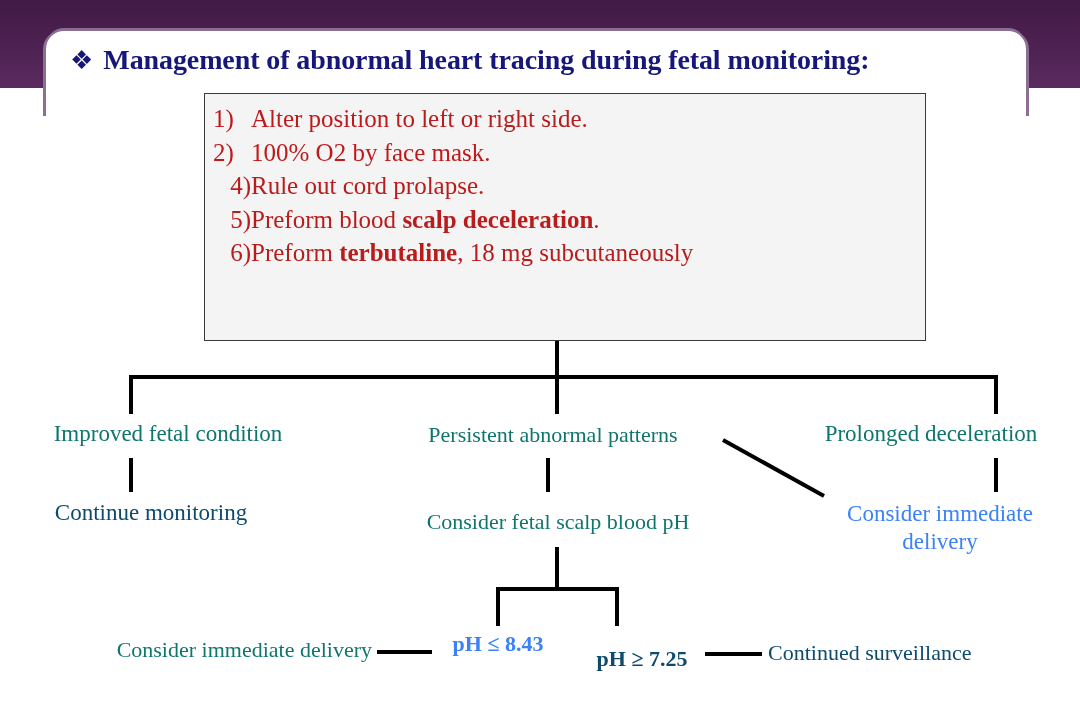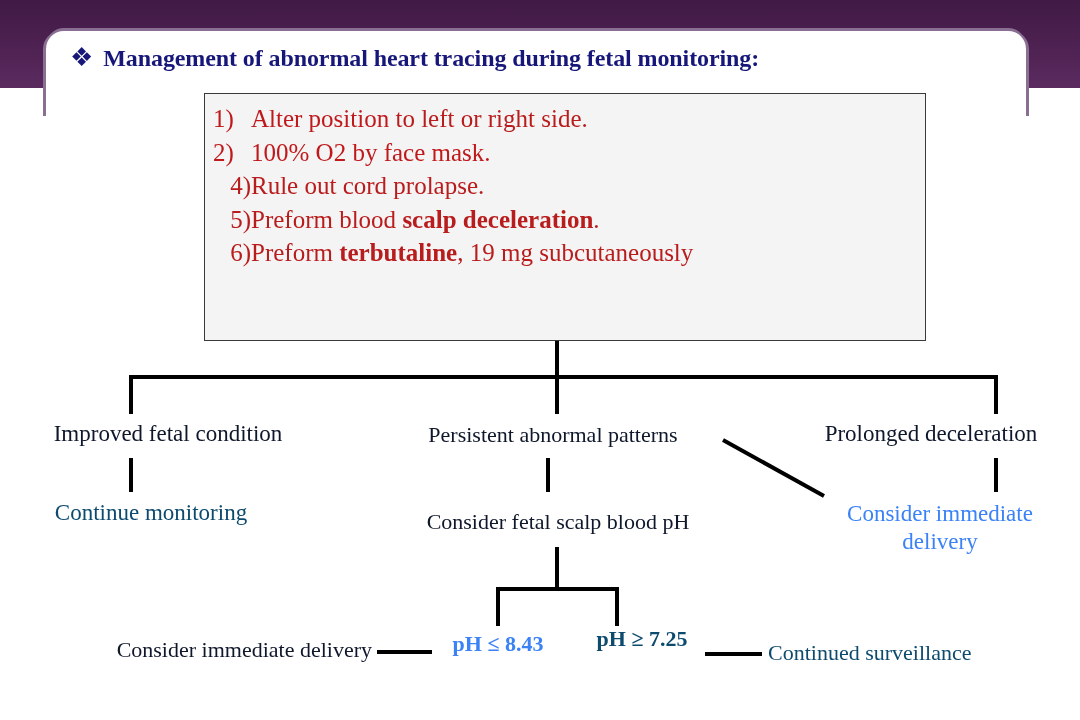--- a/index.html
+++ b/index.html
@@ -52,21 +52,21 @@
     white-space: nowrap;
   }
   #title-bullet {
     color: #17177a;
     font-size: 26px;
     line-height: 1;
     font-family: "DejaVu Sans", sans-serif;
   }
   #title-text {
     color: #17177a;
-    font-size: 24px;
+    font-size: 28px;
     font-weight: bold;
     letter-spacing: -0.1px;
     font-family: "Liberation Serif", serif;
   }
 
   
   #steps-box {
     position: absolute;
     left: 204px;
     top: 93px;
@@ -97,21 +97,21 @@
     position: absolute;
     left: 0; top: 0;
     width: 1080px; height: 720px;
     pointer-events: none;
   }
   .node {
     position: absolute;
     white-space: nowrap;
     font-family: "Liberation Serif", serif;
     font-size: 22px;
-    color: #0f172a;
+    color: #0f766e;
     text-align: center;
   }
   .node.green { color: #0c4a6e; }
   .node.crimson { color: #3b82f6; }
   .node.big { font-size: 23px; }
   .node.two-line { line-height: 28px; white-space: normal; }
 </style>
 </head>
 <body>
 
@@ -138,21 +138,21 @@
 
   <div class="step-line">
     <span class="step-num black">4)</span><span class="black">Rule out cord prolapse.</span>
   </div>
 
   <div class="step-line">
     <span class="step-num black">5)</span><span class="black">Preform blood </span><span class="black bold">scalp deceleration</span><span class="black">.</span>
   </div>
 
   <div class="step-line">
-    <span class="step-num black">6)</span><span class="black">Preform </span><span class="black bold">terbutaline</span><span class="black">, 19 mg subcutaneously</span>
+    <span class="step-num black">6)</span><span class="black">Preform </span><span class="black bold">terbutaline</span><span class="black">, 18 mg subcutaneously</span>
   </div>
 
 </div>
 
 <svg id="flow" viewBox="0 0 1080 720" width="1080" height="720">
   <g stroke="#000000" stroke-width="4" stroke-linecap="butt" fill="none">
 
     <line x1="557" y1="341" x2="557" y2="377"></line>
 
     <line x1="129" y1="377" x2="998" y2="377"></line>
@@ -189,17 +189,17 @@
 
 <div class="node big" style="left:800px; top:421px; width:262px;">Prolonged deceleration</div>
 
 <div class="node crimson two-line big" style="left:824px; top:500px; width:232px;">
   <span>Consider immediate</span><br>
   <span>delivery</span>
 </div>
 
 <div class="node crimson" style="left:434px; top:631px; width:128px; font-weight:bold; font-size:22px;">pH ≤ 8.43</div>
 
-<div class="node green" style="left:578px; top:626px; width:128px; font-weight:bold; font-size:22px;">pH ≥ 7.25</div>
+<div class="node green" style="left:578px; top:646px; width:128px; font-weight:bold; font-size:22px;">pH ≥ 7.25</div>
 
 <div class="node" style="left:42px; top:637px; width:330px; text-align:right;">Consider immediate delivery</div>
 
 <div class="node green" style="left:768px; top:640px; width:300px; text-align:left;">Continued surveillance</div>
 
 </body></html>

